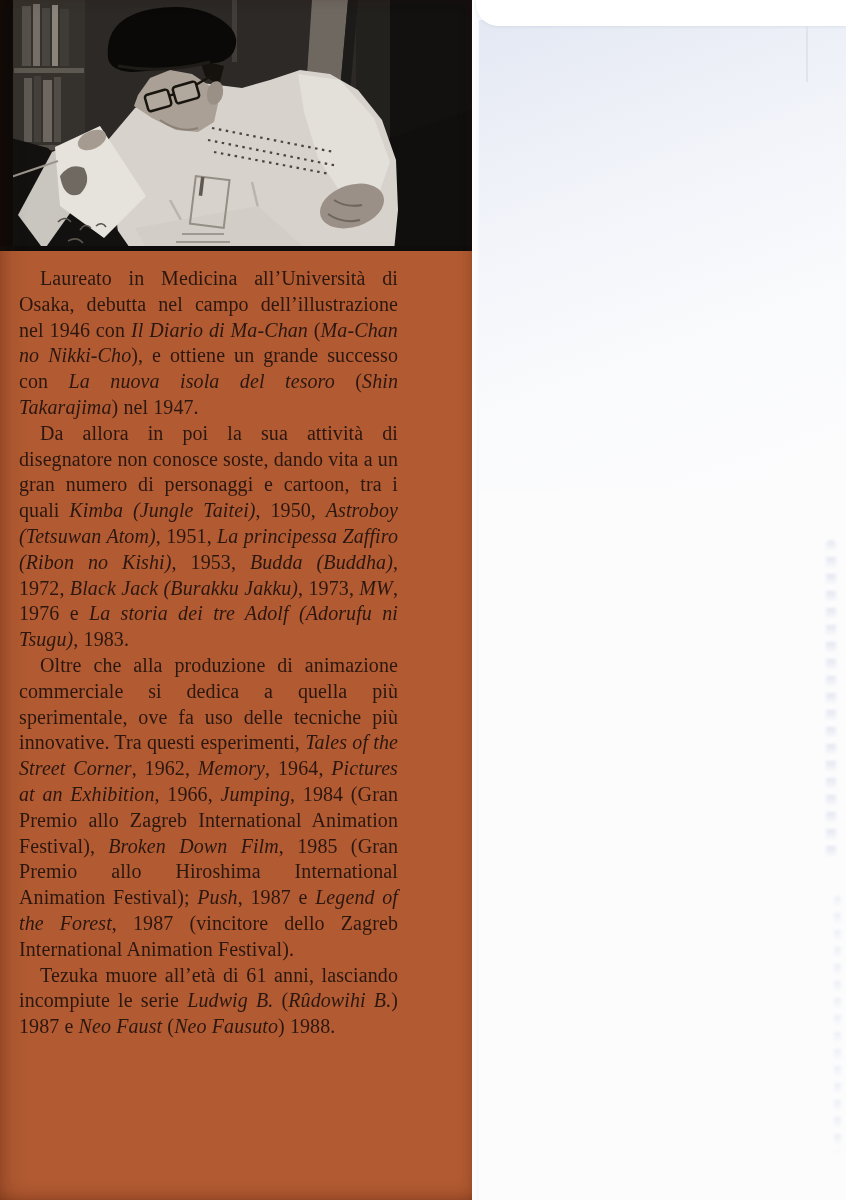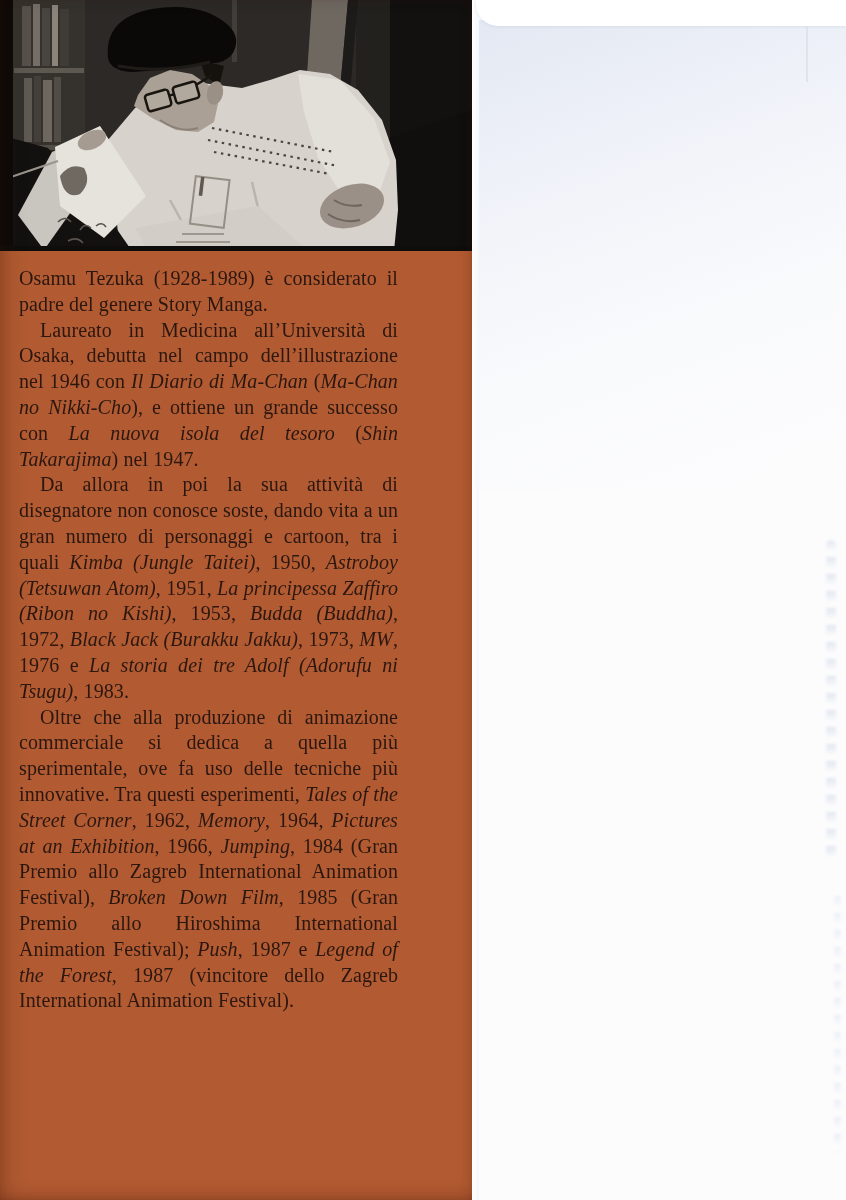--- a/index.html
+++ b/index.html
@@ -189,18 +189,18 @@
         <rect x="193" y="178" width="34" height="48" fill="none" stroke="#948e85" stroke-width="2"></rect>
         <line x1="200" y1="178" x2="200" y2="197" stroke="#5f584f" stroke-width="3.5"></line>
       </g>
 
       <rect x="0" y="0" width="13" height="251" fill="#0b0a09"></rect>
       <rect x="0" y="246" width="472" height="5" fill="#0e0d0b"></rect>
     </svg>
   </div>
 
   <div class="bio">
-      <p><span>Osamu Tezuka (1928-1989) è considerato il padre del genere Story Manga.</span></p>
       <p class="indent"><span>Laureato in Medicina all’Università di Osaka, debutta nel campo dell’illustrazione nel 1946 con </span><em>Il Diario di Ma-Chan</em><span> (</span><em>Ma-Chan no Nikki-Cho</em><span>), e ottiene un grande successo con </span><em>La nuova isola del tesoro</em><span> (</span><em>Shin Takarajima</em><span>) nel 1947.</span></p>
       <p class="indent"><span>Da allora in poi la sua attività di disegnatore non conosce soste, dando vita a un gran numero di personaggi e cartoon, tra i quali </span><em>Kimba (Jungle Taitei)</em><span>, 1950, </span><em>Astroboy (Tetsuwan Atom)</em><span>, 1951, </span><em>La principessa Zaffiro (Ribon no Kishi)</em><span>, 1953, </span><em>Budda (Buddha)</em><span>, 1972, </span><em>Black Jack (Burakku Jakku)</em><span>, 1973, </span><em>MW</em><span>, 1976 e </span><em>La storia dei tre Adolf (Adorufu ni Tsugu)</em><span>, 1983.</span></p>
       <p class="indent"><span>Oltre che alla produzione di animazione commerciale si dedica a quella più sperimentale, ove fa uso delle tecniche più innovative. Tra questi esperimenti, </span><em>Tales of the Street Corner</em><span>, 1962, </span><em>Memory</em><span>, 1964, </span><em>Pictures at an Exhibition</em><span>, 1966, </span><em>Jumping</em><span>, 1984 (Gran Premio allo Zagreb International Animation Festival), </span><em>Broken Down Film</em><span>, 1985 (Gran Premio allo Hiroshima International Animation Festival); </span><em>Push</em><span>, 1987 e </span><em>Legend of the Forest</em><span>, 1987 (vincitore dello Zagreb International Animation Festival).</span></p>
+      <p class="indent"><span>Tezuka muore all’età di 61 anni, lasciando incompiute le serie </span><em>Ludwig B.</em><span> (</span><em>Rûdowihi B.</em><span>) 1987 e </span><em>Neo Faust</em><span> (</span><em>Neo Fausuto</em><span>) 1988.</span></p>
     </div>
 </div>
 
 </body></html>

